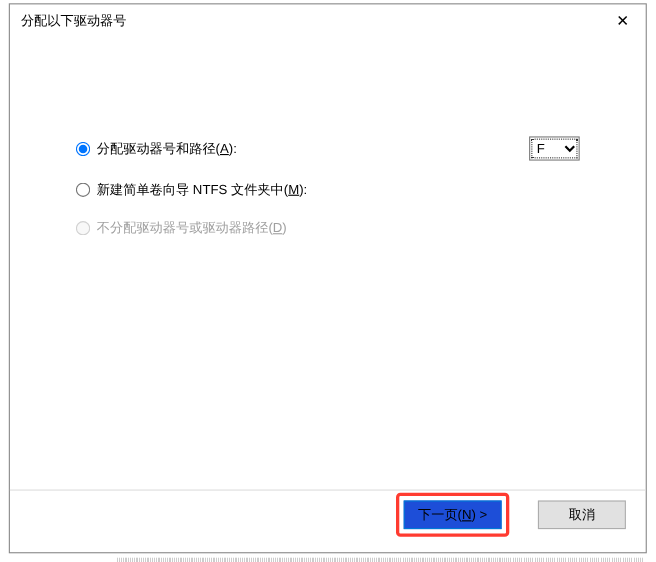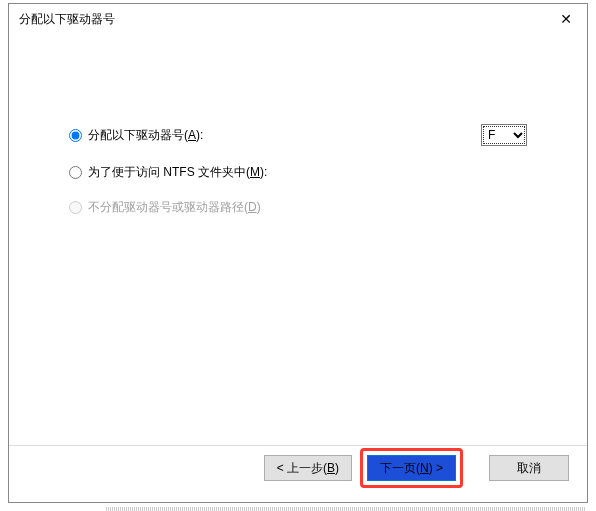--- a/index.html
+++ b/index.html
@@ -179,48 +179,47 @@
       <span>✕</span>
     </div>
   </div>
 
 
   <div class="content">
 
     <div class="option-row option-row-top">
       <label class="radio-group">
         <input type="radio" name="opt" checked="" style="">
-        <span class="radio-label"><span>分配以下驱动器号(</span><span class="underline">A</span><span>):</span></span>
+        <span class="radio-label"><span>分配驱动器号和路径(</span><span class="underline">A</span><span>):</span></span>
       </label>
       <select class="drive-select">
         <option>F</option>
       </select>
     </div>
 
     <div class="option-row">
       <label class="radio-group">
         <input type="radio" name="opt" style="">
-        <span class="radio-label"><span>为了便于访问 NTFS 文件夹中(</span><span class="underline">M</span><span>):</span></span>
+        <span class="radio-label"><span>新建简单卷向导 NTFS 文件夹中(</span><span class="underline">M</span><span>):</span></span>
       </label>
     </div>
 
 
     <div class="option-row">
       <label class="radio-group">
         <input type="radio" name="opt" disabled="" style="">
         <span class="radio-label disabled"><span>不分配驱动器号或驱动器路径(</span><span class="underline">D</span><span>)</span></span>
       </label>
     </div>
 
   </div>
 
   <div class="separator"></div>
 
   <div class="button-bar">
-    <button class="nav-btn"><span>&lt; 上一步(</span><span class="underline">B</span><span>)</span></button>
     <span class="highlight-box">
       <button class="nav-btn next"><span>下一页(</span><span class="underline">N</span><span>) &gt;</span></button>
     </span>
     <button class="nav-btn cancel-btn">取消</button>
   </div>
 </div>
 
 <div class="bottom-dots"></div>
 
 </body></html>

